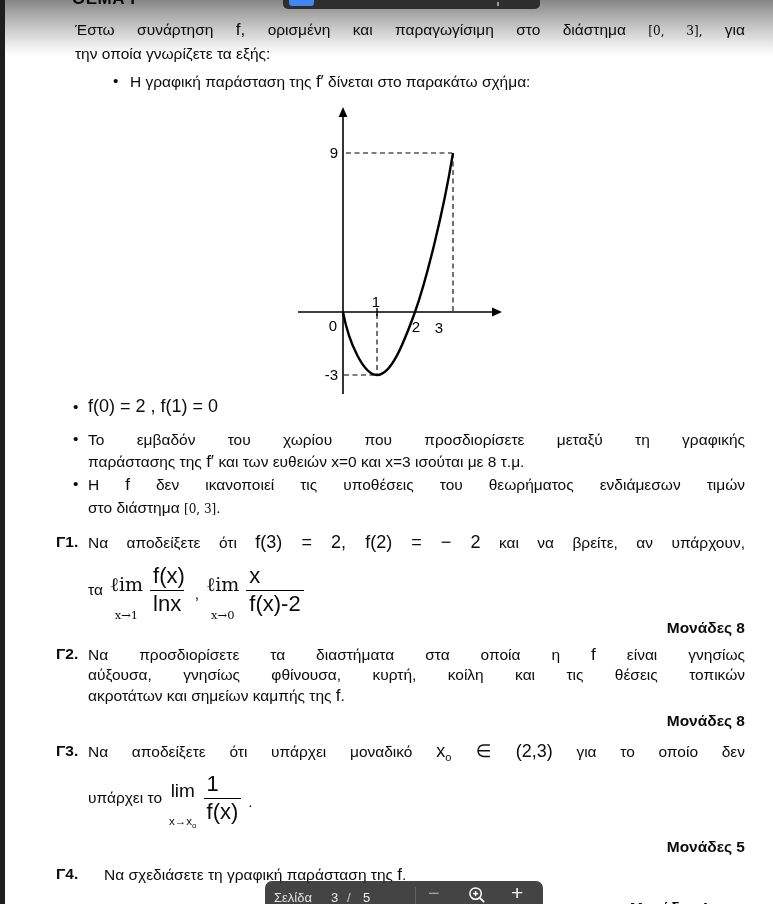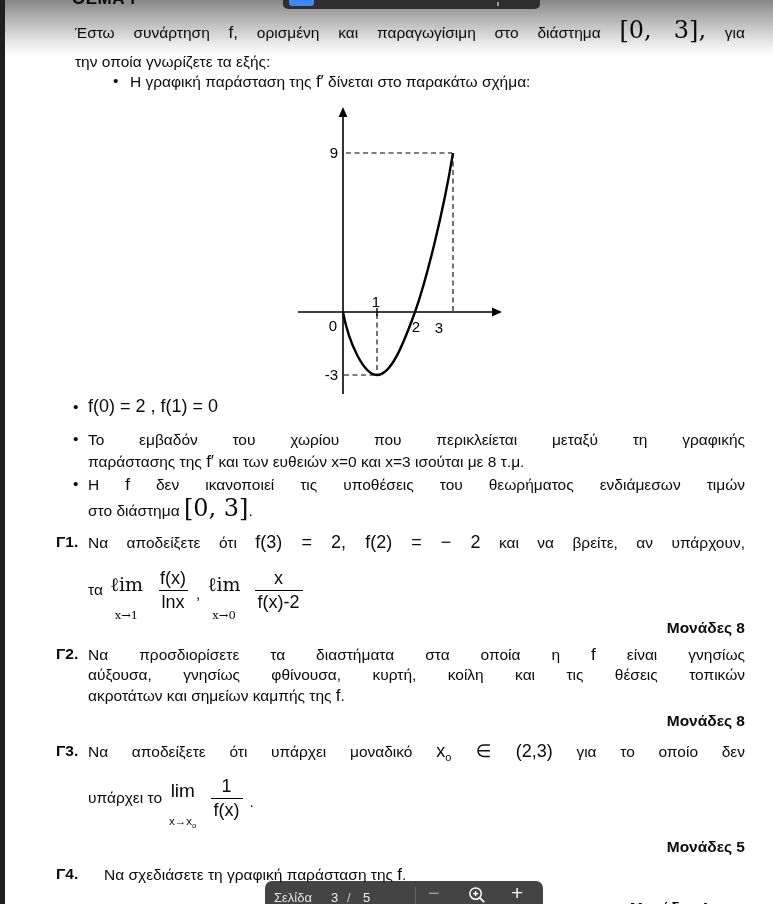--- a/index.html
+++ b/index.html
@@ -2,41 +2,41 @@
 <html><head>
 <meta charset="utf-8">
 <style>
   html,body{margin:0;padding:0;}
   body{width:773px;height:904px;overflow:hidden;position:relative;background:#fff;
        font-family:"Liberation Sans",sans-serif;color:#0b0b0b;}
   .abs{position:absolute;}
   .ln{position:absolute;font-size:15.5px;line-height:20px;white-space:nowrap;z-index:2;}
   .just{white-space:normal;text-align:justify;text-align-last:justify;}
   .math{font-size:18px;line-height:18px;}
-  .serif{font-family:"DejaVu Serif",serif;font-size:24px;}
+  .serif{font-family:"DejaVu Serif",serif;font-size:12px;}
   .fsym{font-size:17px;line-height:15px;}
   .pts{position:absolute;right:28px;font-weight:bold;font-size:15.5px;white-space:nowrap;z-index:2;}
   .qlabel{position:absolute;left:56px;font-weight:bold;font-size:15.5px;z-index:2;text-align:right;}
   .dot{position:absolute;font-size:15.5px;z-index:2;}
 
   .topgrad{left:0;top:0;width:773px;height:56px;z-index:0;
     background:linear-gradient(180deg,#868686 0,#9c9c9c 16%,#c2c2c2 45%,#eaeaea 78%,#ffffff 100%);}
   .strip{left:0;top:0;width:5px;height:904px;background:#1e1e1e;z-index:30;}
   .theta{left:72px;top:0;height:8px;overflow:hidden;z-index:2;}
   .theta span{display:block;margin-top:-11px;font-weight:bold;font-size:17px;letter-spacing:.5px;}
 
   .popup{left:283px;top:0;width:257px;height:9px;background:#2e2e2e;
          border-radius:0 0 5px 5px;z-index:25;}
   .popup-blue{left:6px;top:0;width:25px;height:6px;border-radius:0 0 3px 3px;}
   .popup-tick{left:214px;top:2px;width:2px;height:4px;background:#9a9a9a;}
 
   .mrow{position:absolute;display:flex;align-items:center;gap:7px;
         font-size:15.5px;z-index:2;height:56px;}
-  .frac{display:inline-flex;flex-direction:column;align-items:center;
-        font-size:18px;line-height:1.12;margin-left:7px;}
+  .frac{display:inline-flex;flex-direction:column;align-items:flex-start;
+        font-size:22px;line-height:1.12;}
   .frac .num{padding:0 3px 1px;}
   .frac .den{border-top:1.5px solid #000;padding:1px 3px 0;}
   .limb{display:inline-flex;flex-direction:column;align-items:center;
         line-height:1;transform:translateY(8px);}
   .limtxt{font-size:19px;font-family:"DejaVu Serif",serif;}
   .limtxt.sans{font-family:"Liberation Sans",sans-serif;text-align:right;}
   .limsub{font-size:11.5px;font-family:"DejaVu Serif",serif;margin-top:16px;}
   .limsub.sans{font-family:"Liberation Sans",sans-serif;}
   .mnudge{transform:translateY(4px);}
   sub.so{font-size:11px;vertical-align:-4px;}
@@ -68,21 +68,21 @@
   <div class="abs popup-tick"></div>
 </div>
 
 <div class="ln just" style="left:75px;top:20px;width:670px">
   <span>Έστω συνάρτηση</span>
   <span class="fsym">f,</span>
   <span>ορισμένη και παραγωγίσιμη στο διάστημα</span>
   <span class="serif">[0, 3],</span>
   <span>για</span>
 </div>
-<div class="ln" style="left:75px;top:52px">την οποία γνωρίζετε τα εξής:</div>
+<div class="ln" style="left:75px;top:44px">την οποία γνωρίζετε τα εξής:</div>
 
 <span class="dot" style="left:113px;top:72px">•</span>
 <div class="ln" style="left:130px;top:72px">
   <span>Η γραφική παράσταση της</span>
   <span class="fsym">f′</span>
   <span>δίνεται στο παρακάτω σχήμα:</span>
 </div>
 
 <svg class="abs" style="left:280px;top:106px;z-index:2" width="235" height="292" viewBox="0 0 235 292">
   <line x1="63" y1="9" x2="63" y2="288" stroke="#000" stroke-width="1.6"></line>
@@ -103,21 +103,21 @@
   <text x="96" y="201" text-anchor="middle">1</text>
   <text x="136" y="226" text-anchor="middle">2</text>
   <text x="159" y="227" text-anchor="middle">3</text>
   <text x="58" y="274" text-anchor="end">-3</text>
 </svg>
 
 <span class="dot" style="left:73px;top:398px">•</span>
 <div class="ln math" style="left:88px;top:397px">f(0) = 2 , f(1) = 0</div>
 
 <span class="dot" style="left:73px;top:430px">•</span>
-<div class="ln just" style="left:88px;top:430px;width:657px">Το εμβαδόν του χωρίου που περικλείεται μεταξύ τη γραφικής</div>
+<div class="ln just" style="left:88px;top:430px;width:657px">Το εμβαδόν του χωρίου που προσδιορίσετε μεταξύ τη γραφικής</div>
 <div class="ln" style="left:88px;top:452px">
   <span>παράστασης της</span>
   <span class="fsym">f′</span>
   <span>και των ευθειών x=0 και x=3 ισούται με 8 τ.μ.</span>
 </div>
 
 <span class="dot" style="left:73px;top:475px">•</span>
 <div class="ln just" style="left:88px;top:475px;width:657px">
   <span>Η</span>
   <span class="fsym">f</span>

